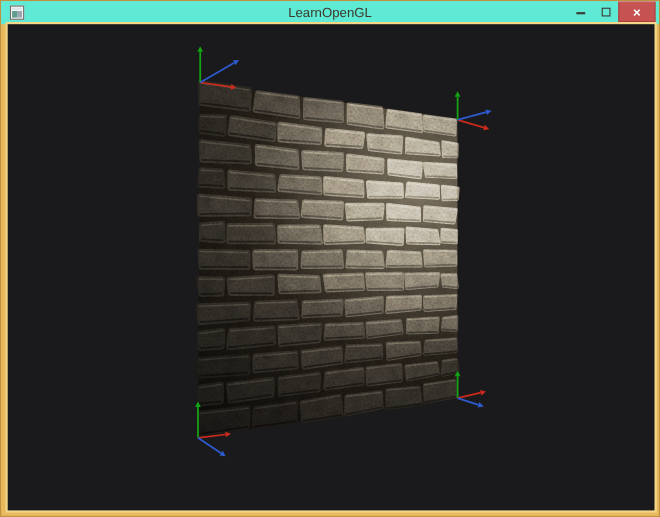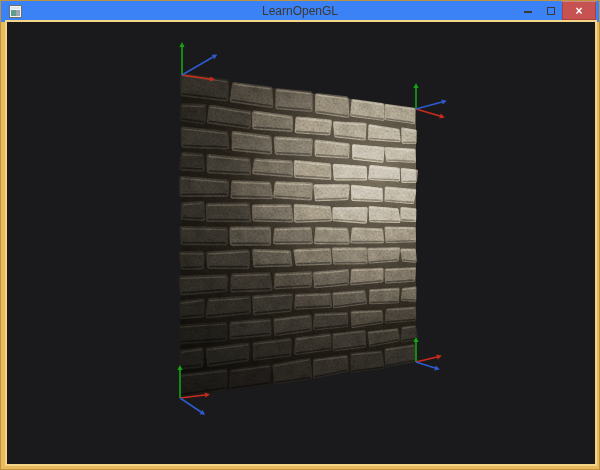--- a/index.html
+++ b/index.html
@@ -2,21 +2,21 @@
 <html><head>
 <meta charset="utf-8">
 <style>
   html,body{margin:0;padding:0;background:#555;}
   *{box-sizing:border-box;}
   .window{
     position:relative;width:600px;height:470px;
     background:#e9b95e;border:1px solid #bf923f;
     font-family:"Liberation Sans", sans-serif;overflow:hidden;
   }
-  .titlebar{position:absolute;left:0;top:0;width:100%;height:21px;background:#3b82f6;}
+  .titlebar{position:absolute;left:0;top:0;width:100%;height:21px;background:#5eead4;}
   .app-icon{position:absolute;left:8px;top:4px;width:13px;height:13px;background:#f4f4f4;border:1px solid #6d6d6d;}
   .app-icon .bar{position:absolute;left:1px;top:1px;right:1px;height:2px;background:#dfe6ea;}
   .app-icon .pane{position:absolute;left:1px;top:4px;width:5px;bottom:1px;background:#5f9e8f;}
   .app-icon .pane2{position:absolute;right:1px;top:4px;width:4px;bottom:1px;background:#9aa7b0;}
   .title{position:absolute;left:0;right:0;top:0;height:21px;line-height:21px;text-align:center;
     font-size:12px;color:#3e382b;}
   .controls{position:absolute;right:0;top:0;height:19px;display:flex;align-items:flex-start;}
   .ctl{position:relative;height:19px;display:flex;align-items:center;justify-content:center;}
   .ctl.min{width:24px;}
   .ctl.max{width:22px;}

